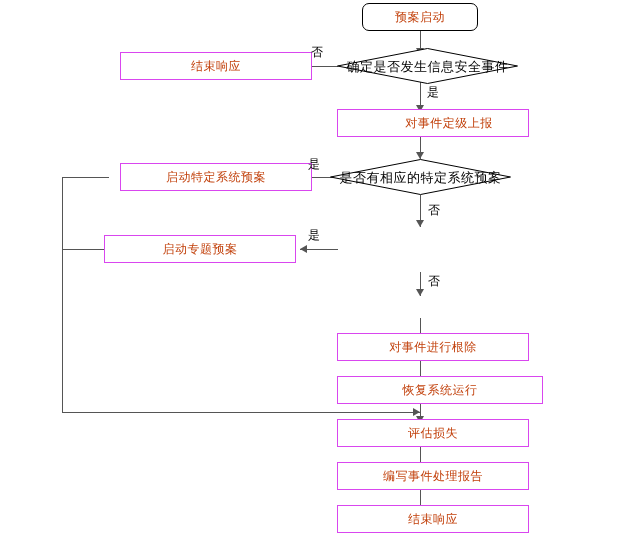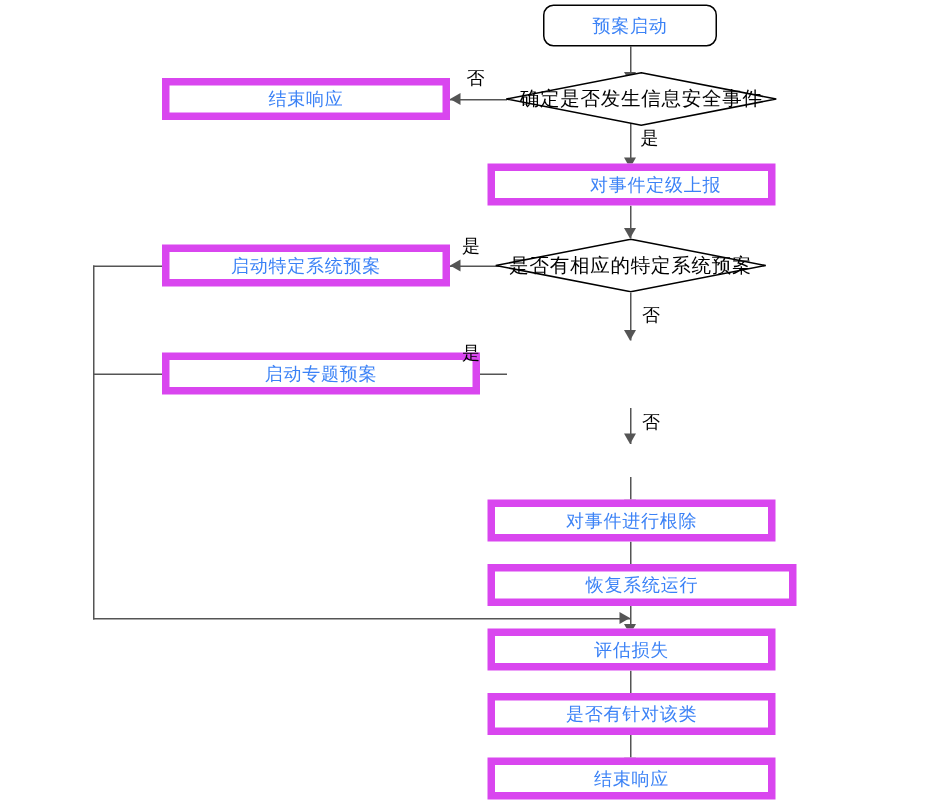--- a/index.html
+++ b/index.html
@@ -20,28 +20,29 @@
   }
   
   .node {
     position: absolute;
     box-sizing: border-box;
     display: flex;
     align-items: center;
     justify-content: center;
     text-align: center;
     background: #ffffff;
-    color: #3b82f6;
+    color: #c2410c;
     font-size: 12px;
     line-height: 15px;
     letter-spacing: 0.5px;
     z-index: 3;
   }
   .rect {
-    border: 5px solid #d946ef;
+    border: 1px solid #d946ef;
+    margin-left: 12px;
   }
   .rounded {
     border: 1px solid #000000;
     border-radius: 7px;
   }
   .node .nlabel {
     display: block;
     padding: 0 4px;
     white-space: pre-line;
   }
@@ -191,39 +192,39 @@
       <polygon points="90.5,0.5 180.5,18 90.5,35.5 0.5,18" fill="#ffffff" stroke="#000000" stroke-width="1"></polygon>
     </svg>
     <span class="dlabel">是否有相应的特定系统预案</span>
   </div>
 
   <div class="node rect" style="left:108px; top:163px; width:192px; height:28px;">
     <span class="nlabel">启动特定系统预案</span>
   </div>
 
 
-  <div class="node rect" style="left:108px; top:235px; width:212px; height:28px;">
+  <div class="node rect" style="left:92px; top:235px; width:192px; height:28px;">
     <span class="nlabel">启动专题预案</span>
   </div>
 
 
   <div class="node rect" style="left:325px; top:333px; width:192px; height:28px;">
     <span class="nlabel">对事件进行根除</span>
   </div>
 
   <div class="node rect" style="left:325px; top:376px; width:206px; height:28px;">
     <span class="nlabel">恢复系统运行</span>
   </div>
 
   <div class="node rect" style="left:325px; top:419px; width:192px; height:28px;">
     <span class="nlabel">评估损失</span>
   </div>
 
   <div class="node rect" style="left:325px; top:462px; width:192px; height:28px;">
-    <span class="nlabel">是否有针对该类</span>
+    <span class="nlabel">编写事件处理报告</span>
   </div>
 
   <div class="node rect" style="left:325px; top:505px; width:192px; height:28px;">
     <span class="nlabel">结束响应</span>
   </div>
 
   <div class="elabel" style="left:311px; top:45px;">否</div>
   <div class="elabel" style="left:427px; top:85px;">是</div>
   <div class="elabel" style="left:308px; top:157px;">是</div>
   <div class="elabel" style="left:428px; top:203px;">否</div>

